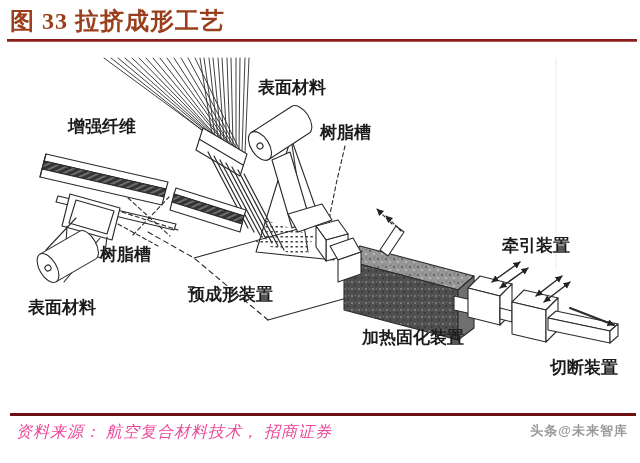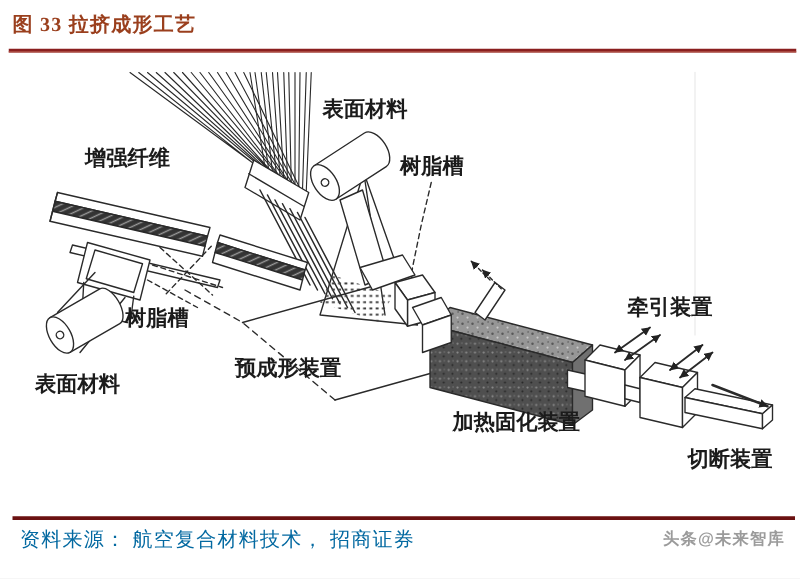--- a/index.html
+++ b/index.html
@@ -6,37 +6,37 @@
     --title:#9a3f1d; --title_rule:#8a1f1f; --footer_rule:#6b1111; --ink:#2a2a2a;
   }
   html,body{margin:0;padding:0;background:#e9e9e9;}
   .page{
     position:relative; width:640px; height:463px; background:#ffffff;
     font-family:"Liberation Sans", sans-serif; overflow:hidden;
   }
   .fig-header{position:absolute; left:0; top:0; width:640px;}
   .fig-title{
     margin:7px 0 0 10px; font-family:"Liberation Serif", serif;
-    font-size:16px; line-height:28px; font-weight:bold; color:var(--title);
+    font-size:24px; line-height:28px; font-weight:bold; color:var(--title);
     letter-spacing:1px;
   }
   .title-rule{
     position:absolute; left:7px; top:39px; width:630px; height:2px;
     background:var(--title_rule); border-bottom:1px solid #b2554a;
   }
   .diagram-wrap{position:absolute; left:0; top:46px; width:640px; height:366px;}
   .fig-footer{position:absolute; left:0; top:413px; width:640px;}
   .footer-rule{margin:0 4px 0 10px; height:3px; background:var(--footer_rule);}
   .footer-row{
     display:flex; justify-content:space-between; align-items:flex-start;
     padding:6px 8px 0 16px;
   }
   .source-note{
-    font-family:"Liberation Serif", serif; 
-    font-size:16px; color:#0369a1; letter-spacing:1px;
+    font-family:"Liberation Serif", serif; font-style:italic;
+    font-size:16px; color:#ec4899; letter-spacing:1px;
   }
   .watermark{
     font-size:13px; font-weight:bold; color:#9b9b9b;
     text-shadow:1px 1px 0 #ffffff; letter-spacing:1px; margin-right:4px;
   }
   svg text{
     font-family:"Liberation Sans", sans-serif; font-weight:bold;
     font-size:17px; fill:#1b1b1b;
   }
 </style>

